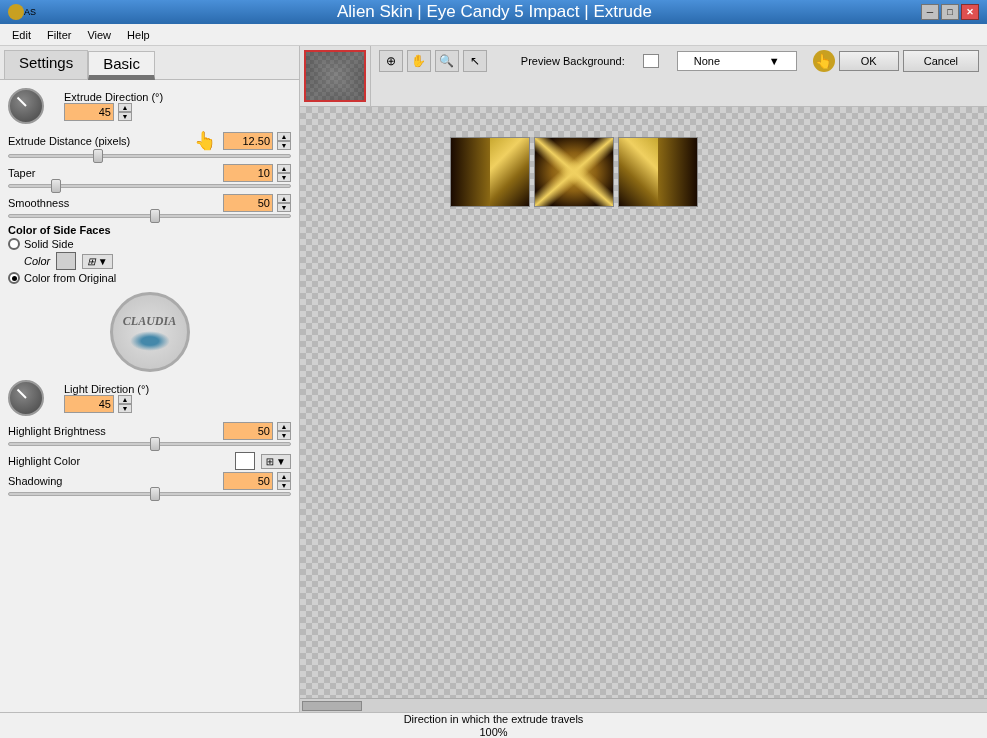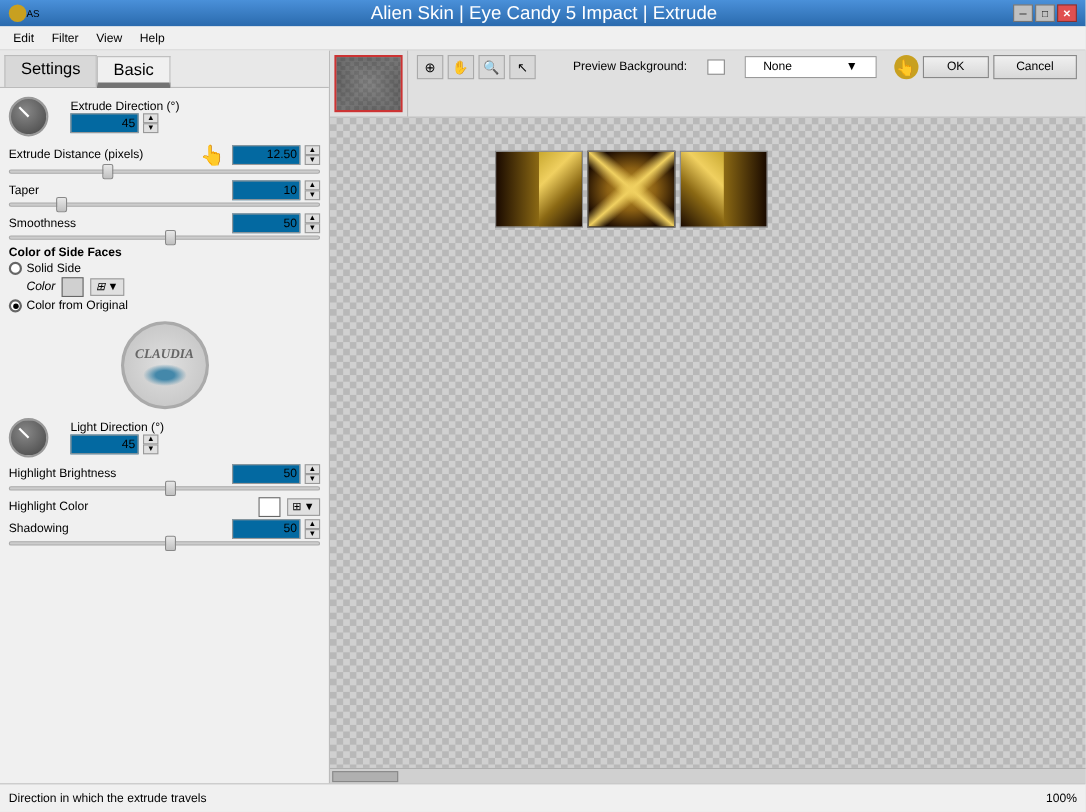--- a/index.html
+++ b/index.html
@@ -97,22 +97,22 @@
       background: #fff;
       position: absolute;
       bottom: 50%;
       left: calc(50% - 1px);
       transform-origin: bottom center;
       transform: rotate(-45deg);
     }
 
     .spinbox-group { display: flex; align-items: center; gap: 4px; }
     .spinbox {
-      width: 62px; height: 18px; border: 1px solid #999;
-      background: #0369a1; font-size: 11px; text-align: right;
+      width: 50px; height: 18px; border: 1px solid #999;
+      background: #fdba74; font-size: 11px; text-align: right;
       padding-right: 2px;
     }
     .spin-btns { display: flex; flex-direction: column; }
     .spin-btn {
       width: 14px; height: 9px; border: 1px solid #999;
       background: #e0e0e0; font-size: 7px;
       display: flex; align-items: center; justify-content: center;
       cursor: pointer; line-height: 1;
     }
 
@@ -261,20 +261,21 @@
     
     .status-bar {
       height: 26px;
       background: #f0f0f0;
       border-top: 1px solid #bbb;
       display: flex;
       align-items: center;
       justify-content: space-between;
       padding: 0 8px;
       font-size: 11px;
+      flex-direction: column;
     }
 
     .thumbnail-checker {
       width: 62px; height: 52px;
       background: repeating-conic-gradient(#ccc 0% 25%, #fff 0% 50%) 0 0 / 8px 8px;
       border: 2px solid #cc3333;
       position: relative;
     }
     .thumbnail-inner {
       position: absolute; inset: 0;

